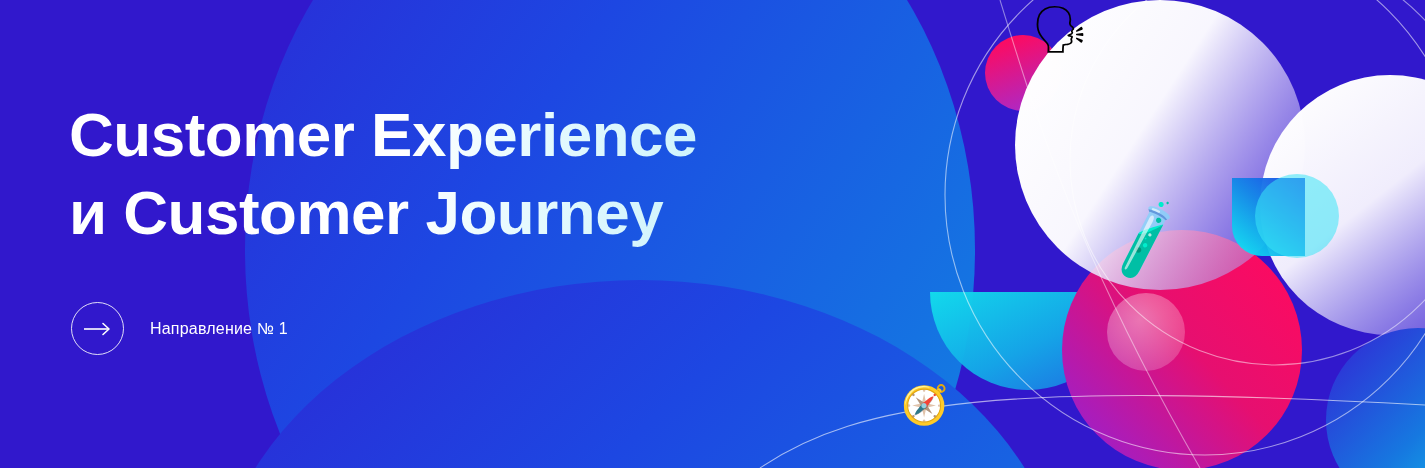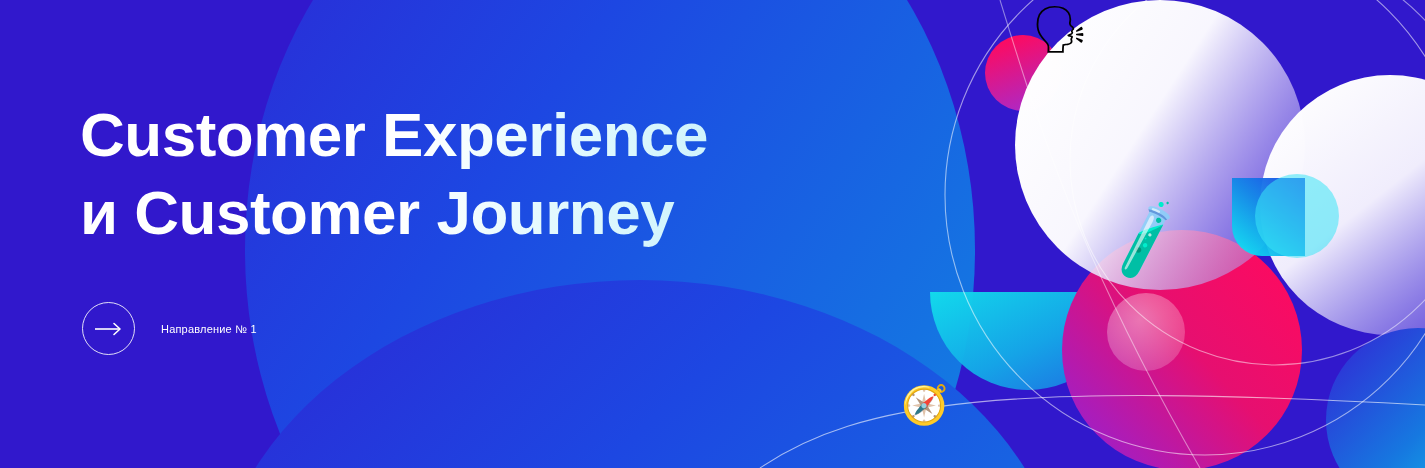--- a/index.html
+++ b/index.html
@@ -7,21 +7,21 @@
     width:1425px;height:468px;overflow:hidden;
     font-family:"Liberation Sans", sans-serif;
     background:#3118CC;
   }
   #banner{
     position:relative;width:1425px;height:468px;overflow:hidden;
     background:#3118CC;
   }
   #art{position:absolute;left:0;top:0;width:1425px;height:468px;}
   #content{
-    position:absolute;left:16px;top:0;width:760px;height:468px;
+    position:absolute;left:5px;top:0;width:760px;height:468px;
     z-index:5;pointer-events:none;
   }
   #content > *{pointer-events:auto;}
   .title{
     position:absolute;left:64px;top:96px;
     margin:0;
     font-size:62px;
     line-height:78px;
     font-weight:700;
     letter-spacing:-0.5px;
@@ -38,21 +38,21 @@
   }
   .arrow-btn{
     width:53px;height:53px;border-radius:50%;
     border:1.4px solid rgba(255,255,255,0.85);
     display:flex;align-items:center;justify-content:center;
     box-sizing:border-box;background:transparent;cursor:pointer;
     padding:0;
   }
   .arrow-btn svg{display:block;}
   .sub-label{
-    color:#FFFFFF;font-size:11px;font-weight:400;letter-spacing:0.2px;
+    color:#FFFFFF;font-size:16px;font-weight:400;letter-spacing:0.2px;
     white-space:nowrap;
   }
 </style>
 </head>
 <body>
 
 <div id="banner">
 
   <svg id="art" viewBox="0 0 1425 468" width="1425" height="468" xmlns="http://www.w3.org/2000/svg">
     <defs>

